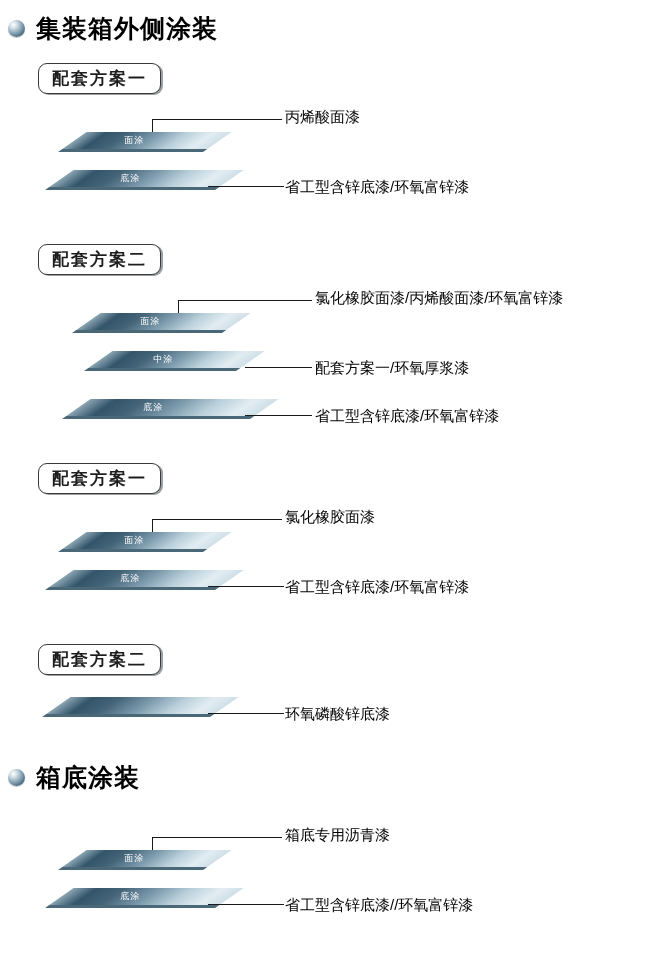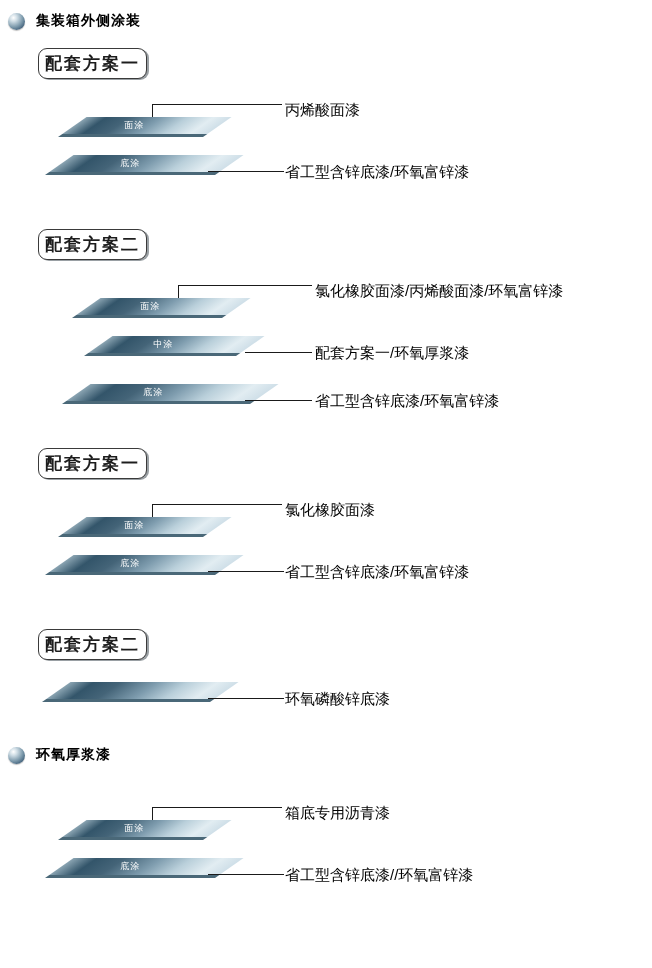--- a/index.html
+++ b/index.html
@@ -11,27 +11,27 @@
 
   
   .section{margin-top:24px;}
   .section:first-child{margin-top:12px;}
   .section-header{display:flex;align-items:center;gap:11px;margin:0 0 4px 8px;}
   .bullet{
     width:17px;height:17px;border-radius:50%;flex:0 0 auto;
     background:radial-gradient(circle at 32% 28%, #ffffff 0%, #cfdde5 22%, #7d9aac 55%, #41607a 80%, #27415a 100%);
     box-shadow:0 1px 1px rgba(0,0,0,.25);
   }
-  .section-title{margin:0;font-size:14px;font-weight:bold;letter-spacing:1px;color:#000;}
+  .section-title{margin:0;font-size:25px;font-weight:bold;letter-spacing:1px;color:#000;}
 
   
   .scheme{margin-top:18px;}
   .scheme + .scheme{margin-top:34px;}
   .scheme-label{
-    display:inline-block;margin-left:38px;padding:3px 6px;
+    display:inline-block;margin-left:38px;padding:3px 13px;
     border:1px solid #3a3a3a;border-radius:9px;background:#fff;
     font-size:17px;font-weight:bold;letter-spacing:2px;color:#1d1d1d;
     box-shadow:2px 1px 0 #9aa0a4;
   }
 
   
   .layers{padding-top:14px;}
   .row{position:relative;width:652px;}
   .row.up{height:54px;}
   .row.side{height:48px;}
@@ -55,21 +55,21 @@
   .layers > .row:nth-child(3) .plate{left:58px;width:188px;}
 
   
   .line-h,.line-v{position:absolute;background:#1a1a1a;}
   .line-h{height:1px;}
   .line-v{width:1px;}
   .row.up .line-v{left:152px;top:11px;height:13px;}
   .row.up .line-h{left:152px;top:11px;width:130px;}
   .row.side .line-h{top:24px;left:208px;width:76px;}
   .callout-text{position:absolute;left:285px;font-size:15px;white-space:nowrap;color:#000;}
-  .row.up .callout-text{top:8px;}
+  .row.up .callout-text{top:0;}
   .row.side .callout-text{top:16px;}
 
   
   .scheme.n3 .layers > .row:nth-child(1) .plate{left:72px;width:150px;}
   .scheme.n3 .layers > .row:nth-child(2) .plate{left:84px;width:152px;}
   .scheme.n3 .layers > .row:nth-child(3) .plate{left:62px;width:188px;}
   .scheme.n3 .row.up .line-v{left:178px;}
   .scheme.n3 .row.up .line-h{left:178px;width:134px;}
   .scheme.n3 .row.side .line-h{left:245px;width:67px;}
   .scheme.n3 .callout-text{left:315px;}
@@ -181,21 +181,21 @@
     <span class="callout-text">环氧磷酸锌底漆</span>
   </div>
 </div>
   </div>
 </div>
   </section>
 
   <section class="section">
     <div class="section-header">
       <span class="bullet"></span>
-      <h2 class="section-title">环氧厚浆漆</h2>
+      <h2 class="section-title">箱底涂装</h2>
     </div>
     <div class="schemes">
   <div class="scheme n2">
     <div class="layers">
   <div class="row up">
     <div class="plate">
       <span class="plate-tag">面涂</span>
     </div>
     <span class="line-v"></span>
     <span class="line-h"></span>

